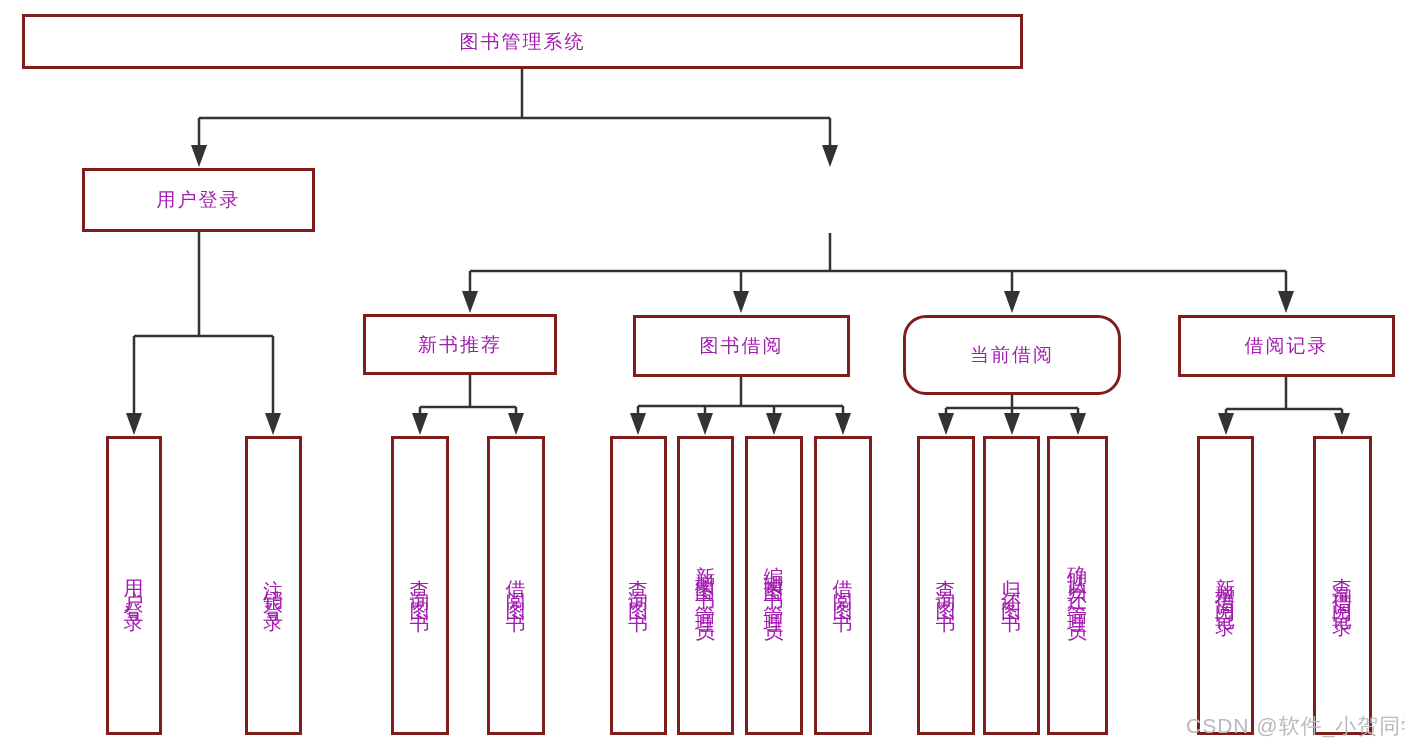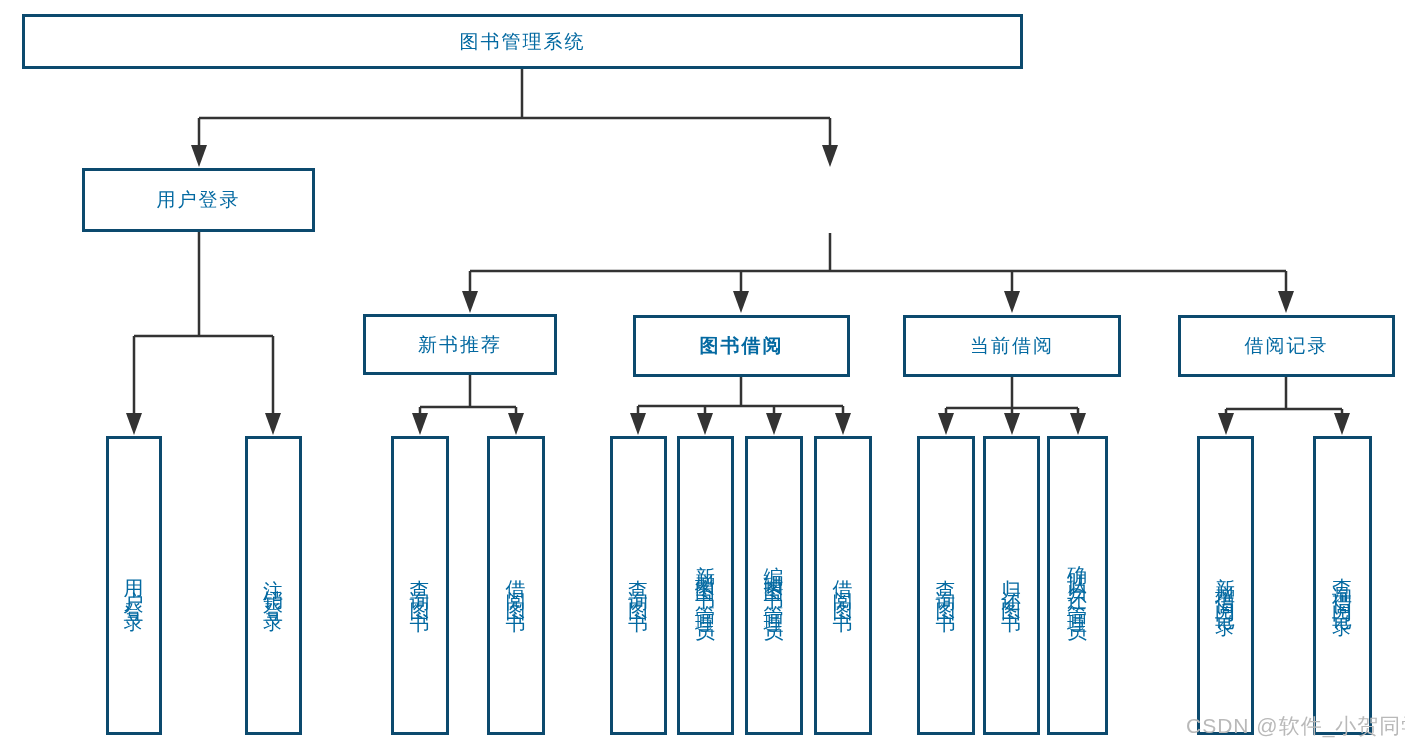--- a/index.html
+++ b/index.html
@@ -8,25 +8,25 @@
     width:1405px;height:747px;
     background:#ffffff;
     overflow:hidden;
     font-family:"Liberation Sans","DejaVu Sans",sans-serif;
   }
   .wires{position:absolute;left:0;top:0;}
   .node{
     position:absolute;
     box-sizing:border-box;
     background:#ffffff;
-    border:3px solid #0c4a6e;
+    border:3px solid #7f1d1d;
     display:flex;
     align-items:center;
     justify-content:center;
-    color:#0369a1;
+    color:#a21caf;
   }
   .h-node{
     font-size:19px;
     letter-spacing:2px;
     white-space:nowrap;
     text-align:center;
   }
   .v-node{
     writing-mode:vertical-rl;
     font-size:20px;
@@ -87,22 +87,22 @@
       <polygon points="1218,413 1234,413 1226,435"></polygon>
       <polygon points="1334,413 1350,413 1342,435"></polygon>
     </g>
   </svg>
 
   <div class="node h-node" style="left:22px;top:14px;width:1001px;height:55px;">图书管理系统</div>
 
   <div class="node h-node" style="left:82px;top:168px;width:233px;height:64px;">用户登录</div>
 
   <div class="node h-node" style="left:363px;top:314px;width:194px;height:61px;">新书推荐</div>
-  <div class="node h-node" style="left:633px;top:315px;width:217px;height:62px;font-weight:bold;">图书借阅</div>
-  <div class="node h-node" style="left:903px;top:315px;width:218px;height:62px;">当前借阅</div>
+  <div class="node h-node" style="left:633px;top:315px;width:217px;height:62px;">图书借阅</div>
+  <div class="node h-node" style="left:903px;top:315px;width:218px;height:80px;border-radius:23px;">当前借阅</div>
   <div class="node h-node" style="left:1178px;top:315px;width:217px;height:62px;">借阅记录</div>
 
   <div class="node v-node" style="left:106px;top:436px;width:56px;height:299px;">用户登录</div>
   <div class="node v-node" style="left:245px;top:436px;width:57px;height:299px;">注销登录</div>
 
   <div class="node v-node" style="left:391px;top:436px;width:58px;height:299px;">查询图书</div>
   <div class="node v-node" style="left:487px;top:436px;width:58px;height:299px;">借阅图书</div>
 
   <div class="node v-node" style="left:610px;top:436px;width:57px;height:299px;">查询图书</div>
   <div class="node v-node tight" style="left:677px;top:436px;width:57px;height:299px;">新增图书（管理员）</div>

